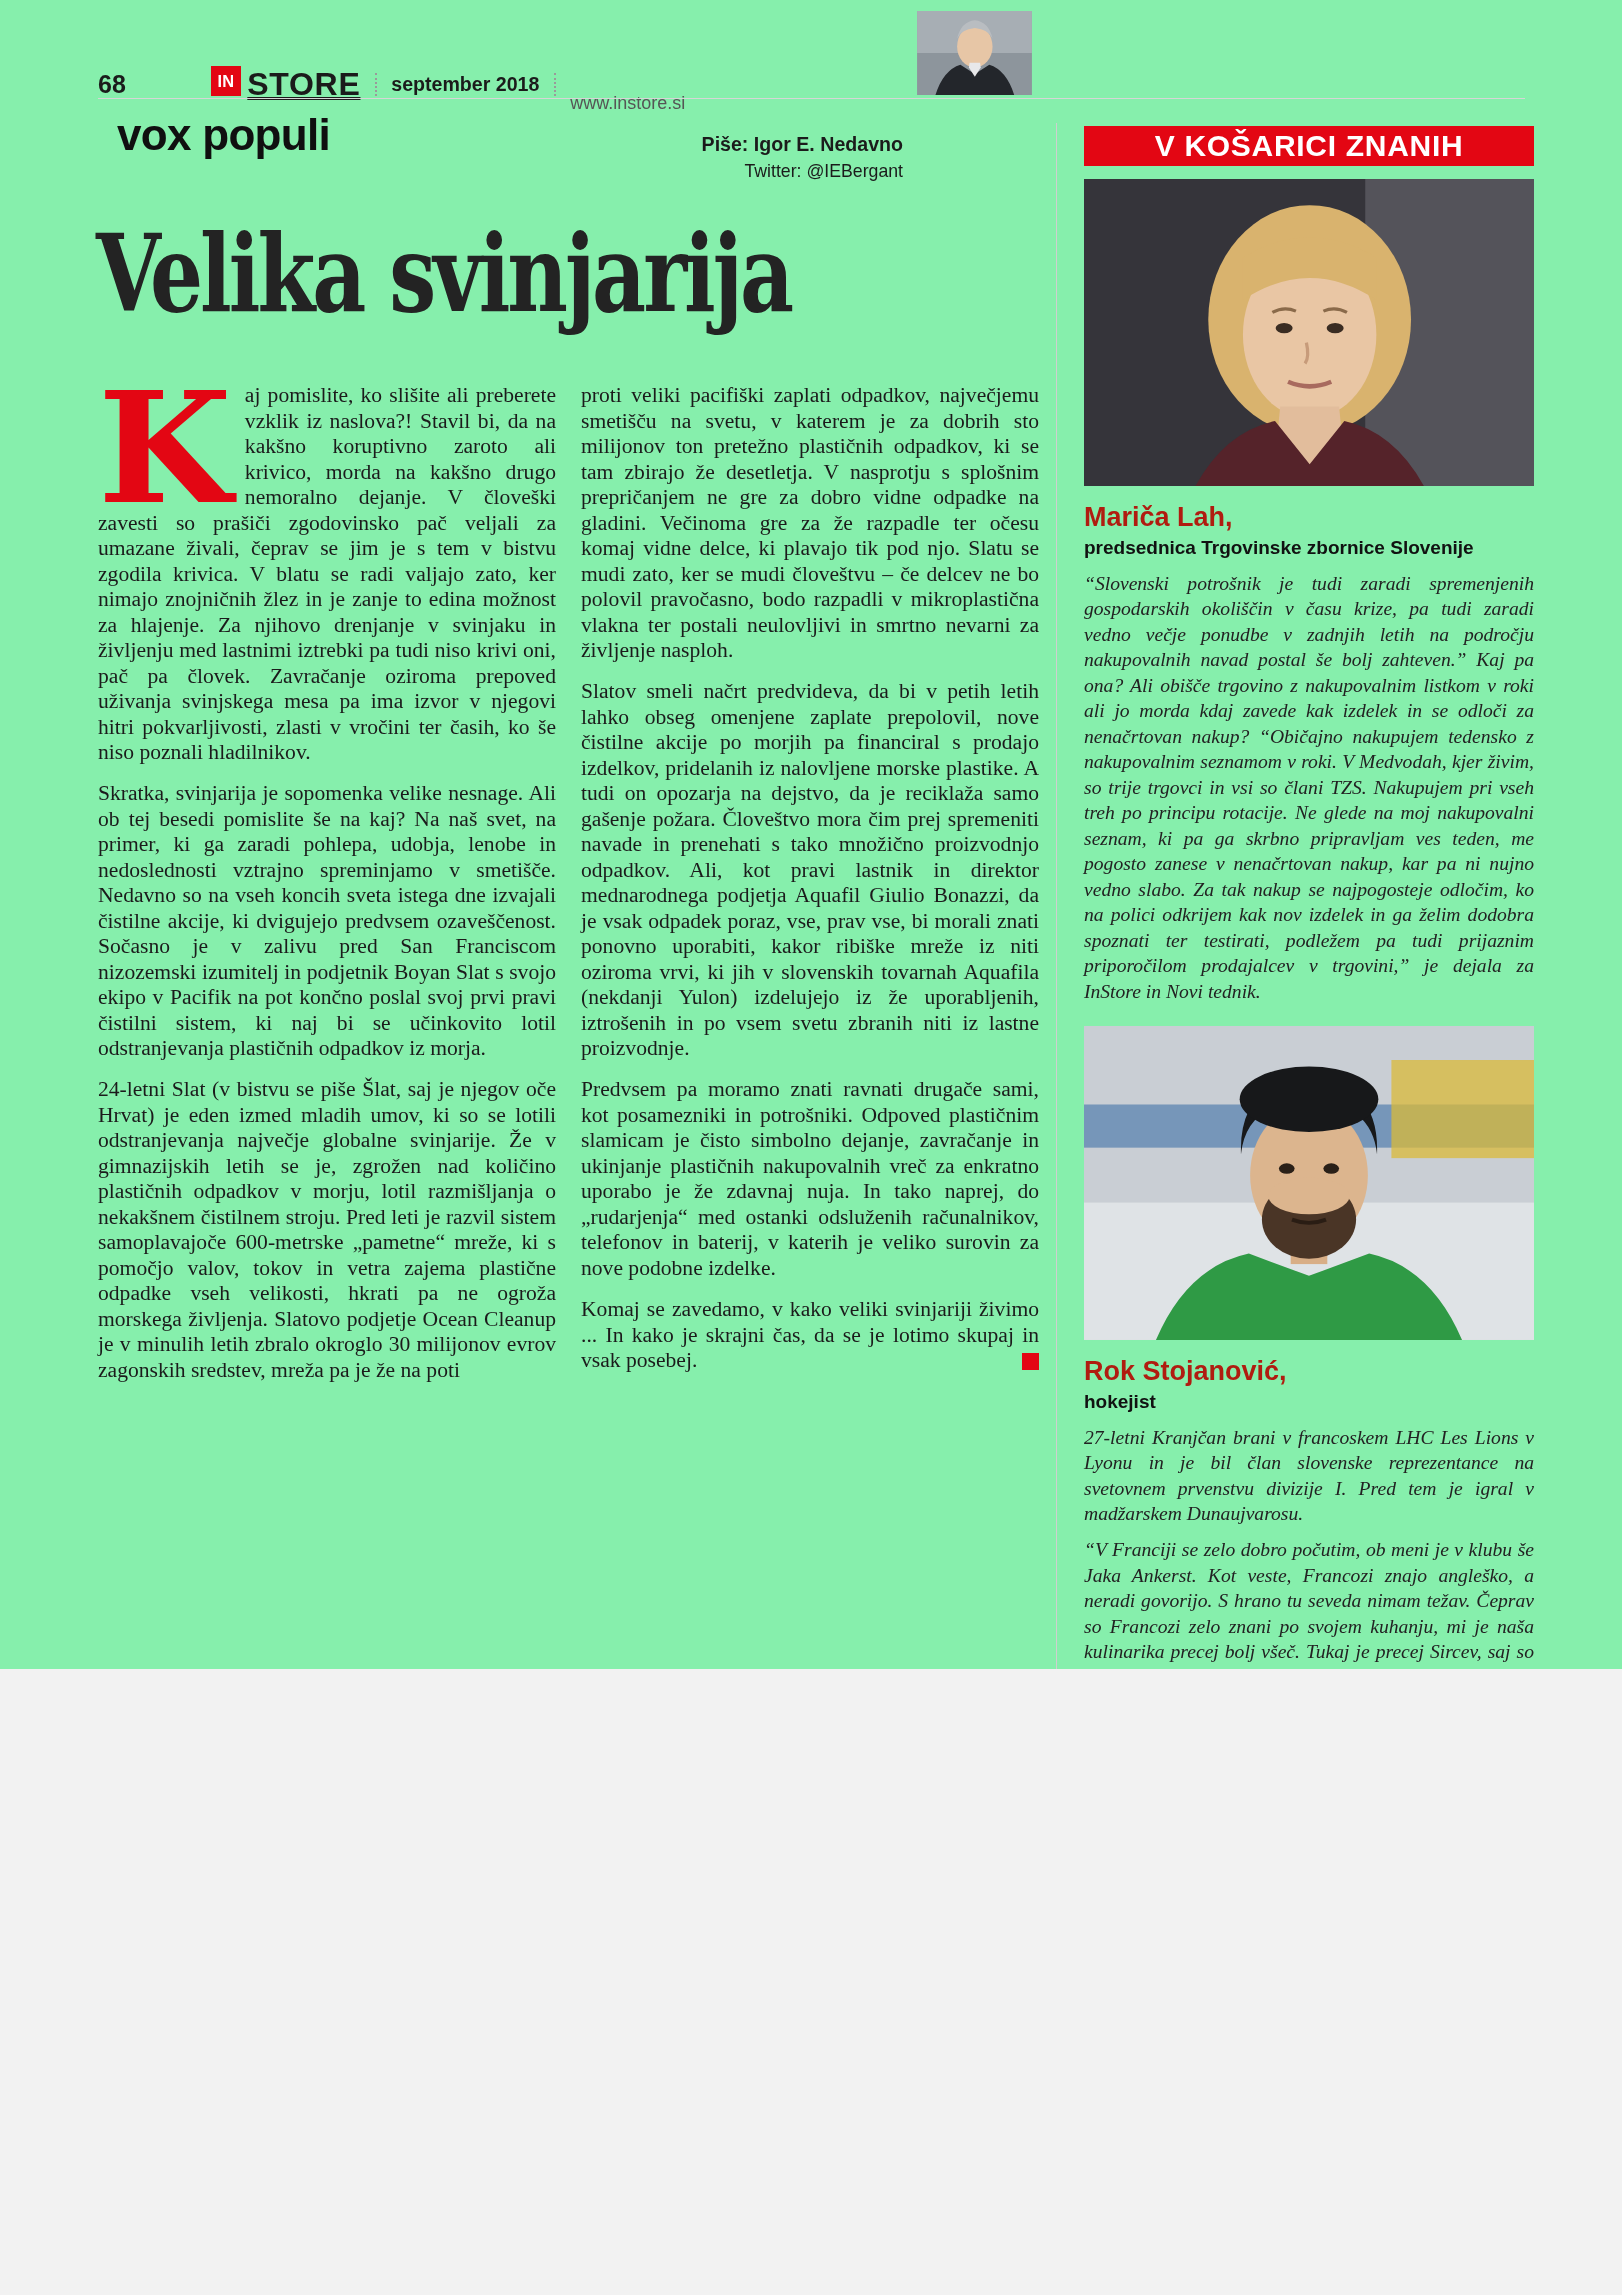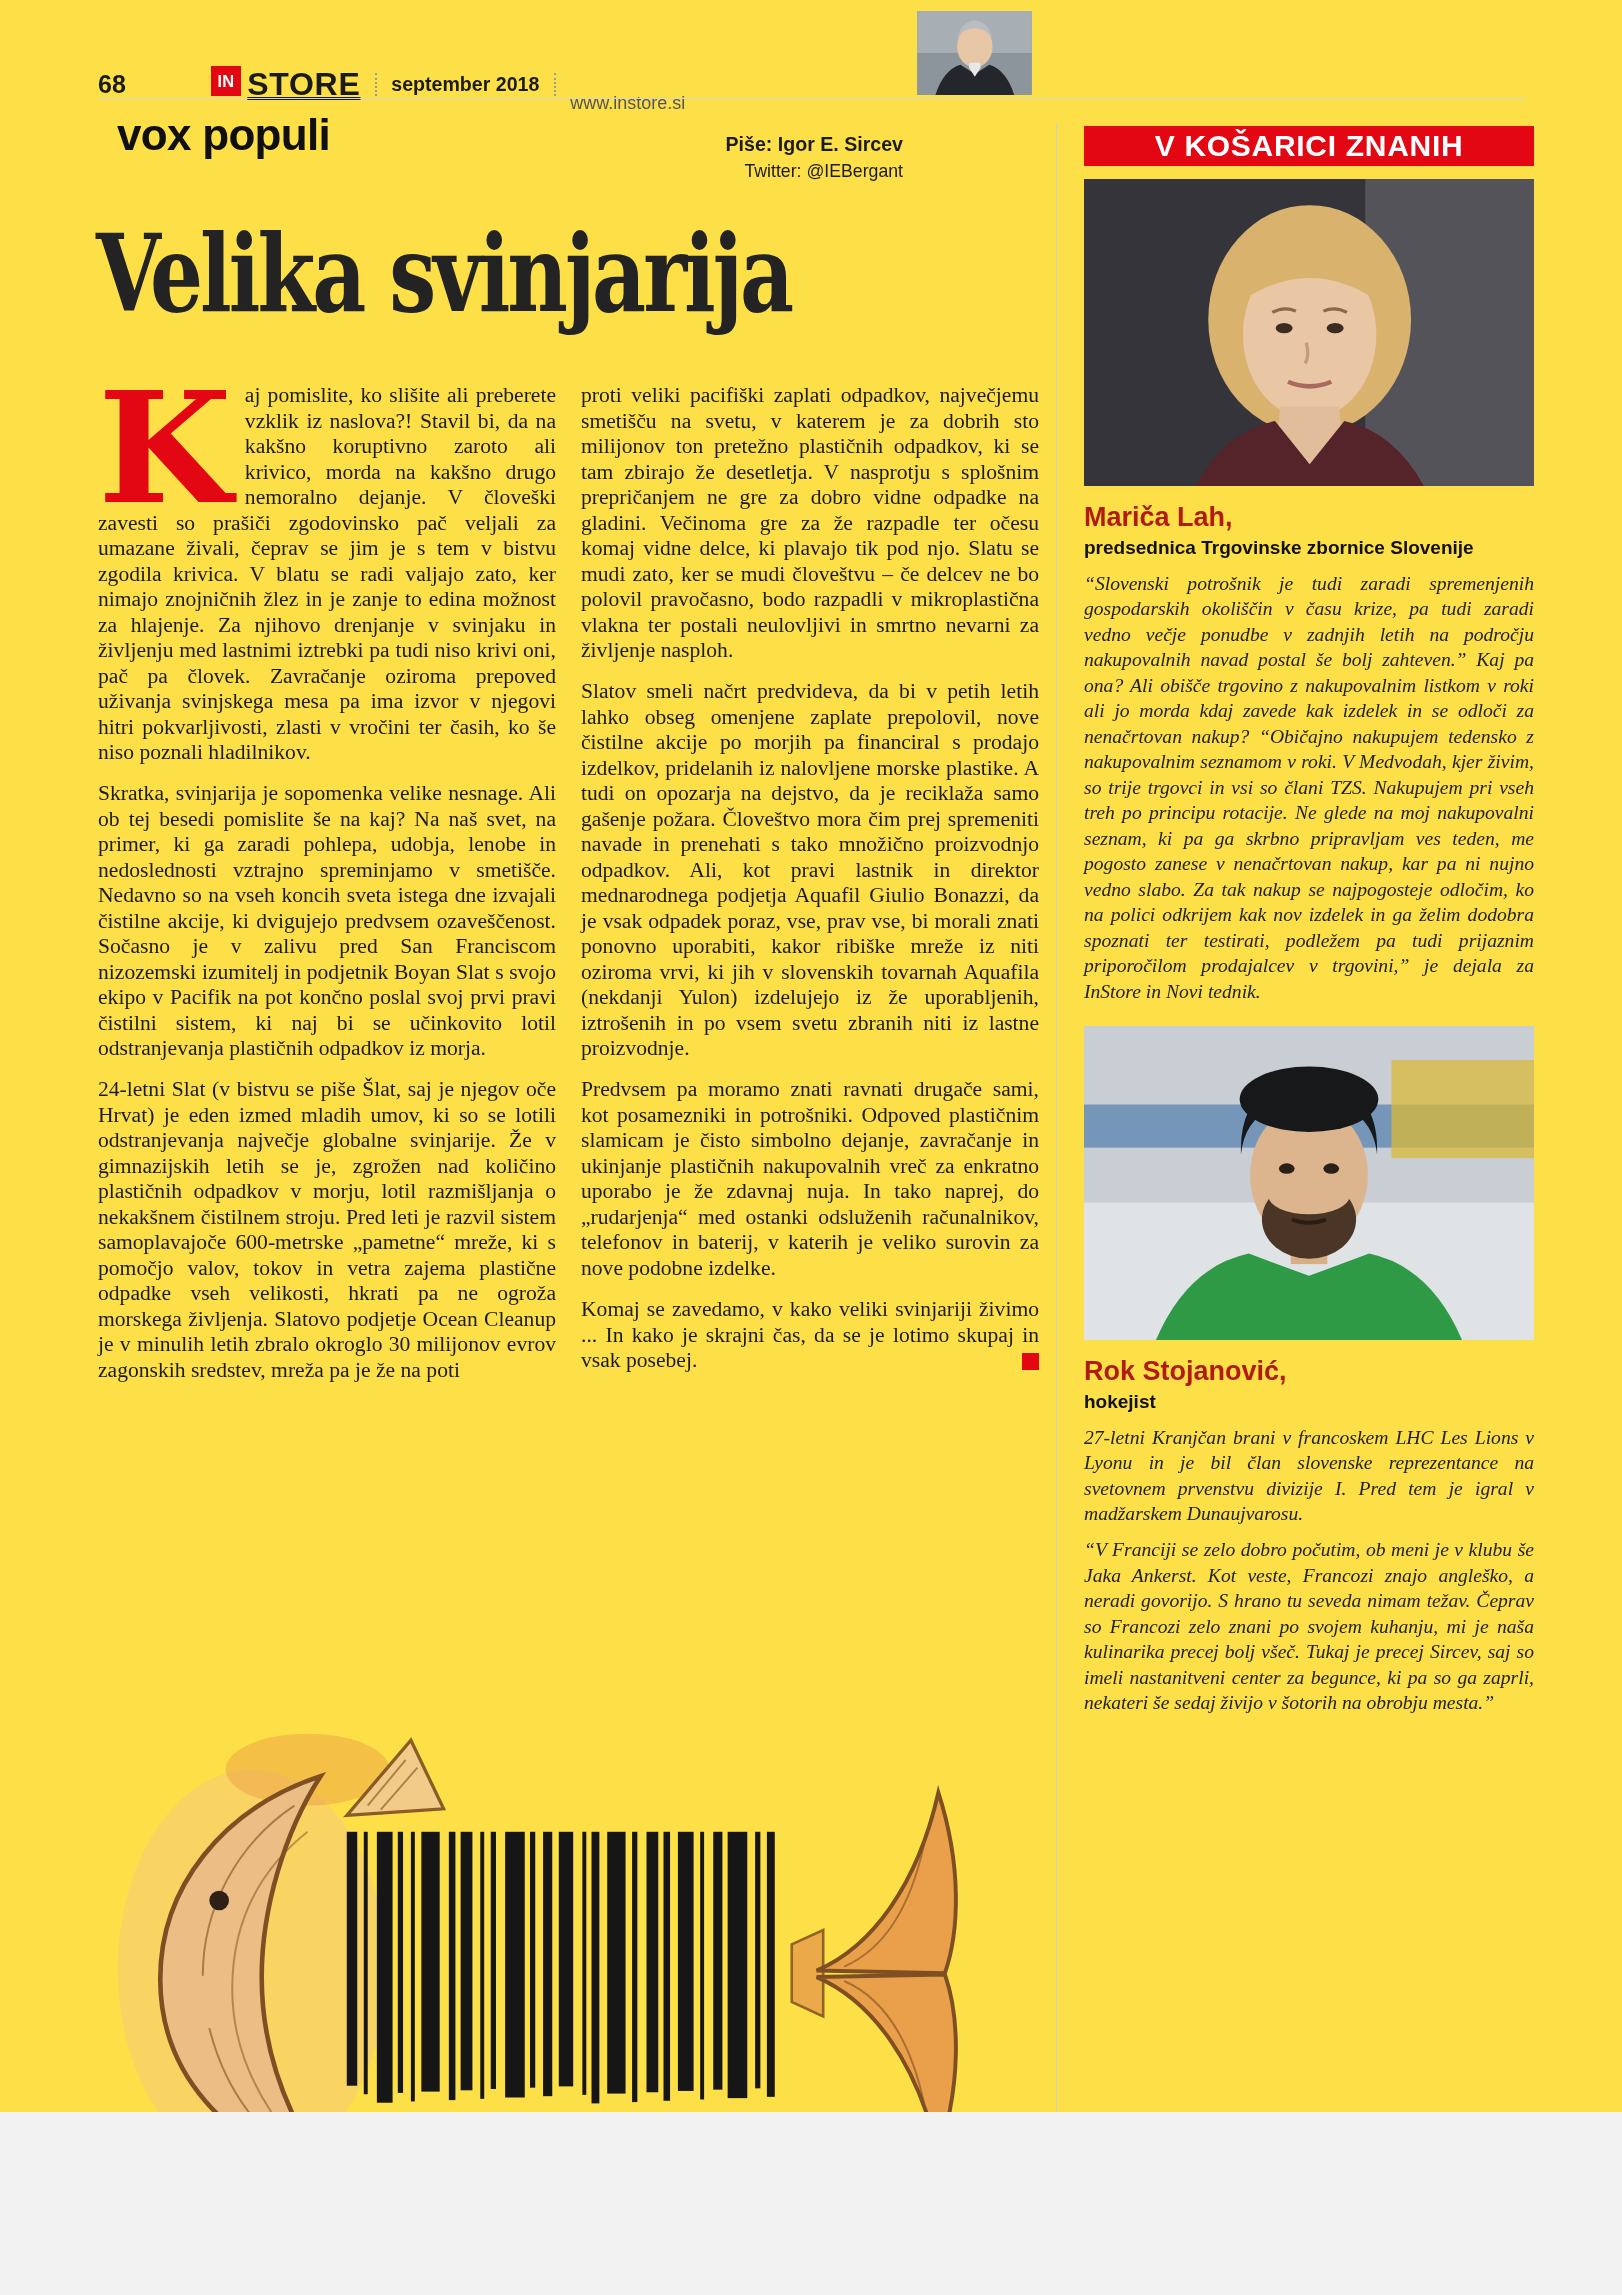--- a/index.html
+++ b/index.html
@@ -1,17 +1,17 @@
 <!DOCTYPE html>
 <html style="font-size:10.5px"><head>
 <meta charset="utf-8">
 <style>
   :root{ --red:#e30613; --ink:#1b1b1b; }
   html,body{ margin:0; padding:0; background:#f2f2f2; }
-  .page{ position:relative; width:1623px; height:2112px; background:#fde047; overflow:hidden;
+  .page{ position:relative; width:1623px; height:1669px; background:#86efac; overflow:hidden;
          font-family:"Liberation Sans", sans-serif; color:var(--ink); }
 
   
   .header{ position:absolute; top:55px; left:98px; display:flex; align-items:center; }
   .pagenum{ font-size:25px; font-weight:bold; margin-right:85px; }
   .logo{ display:flex; align-items:flex-start; gap:6.5px; }
   .logo-in{ width:30px; height:30px; background:var(--red); color:#fff; font-weight:bold;
             font-size:16.4px; display:flex; align-items:center; justify-content:center; }
   .logo-store{ font-size:32px; font-weight:900; letter-spacing:0.7px;text-decoration:underline; }
   .hsep{ width:0; border-left:2px dotted #9a9a9a; height:23.6px; margin:0 14.4px; }
@@ -73,21 +73,21 @@
     </div>
     <div class="hsep"></div>
     <div class="issue">september 2018</div>
     <div class="hsep"></div>
     <div class="site">www.instore.si</div>
   </div>
   <div class="header-rule"></div>
 
   <div class="section-title">vox populi</div>
   <div class="byline">
-    <div class="byline-name">Piše: Igor E. Sircev</div>
+    <div class="byline-name">Piše: Igor E. Nedavno</div>
     <div class="byline-twitter">Twitter: @IEBergant</div>
   </div>
   <div class="author-photo">
     <svg viewBox="0 0 175 128">
       <rect width="175" height="128" fill="#8d959c"></rect>
       <rect width="175" height="64" fill="#a7aeb4"></rect>
       <ellipse cx="88" cy="54" rx="27" ry="32" fill="#e7c6a6"></ellipse>
       <path d="M61 42 Q67 16 88 14 Q109 16 115 42 Q109 28 88 26 Q67 28 61 42 Z" fill="#b9bdc1"></path>
       <path d="M28 128 Q40 90 66 82 L88 96 L110 82 Q136 90 148 128 Z" fill="#23262b"></path>
       <path d="M79 86 L88 100 L97 86 L96 79 L80 79 Z" fill="#e8e8ea"></path>

